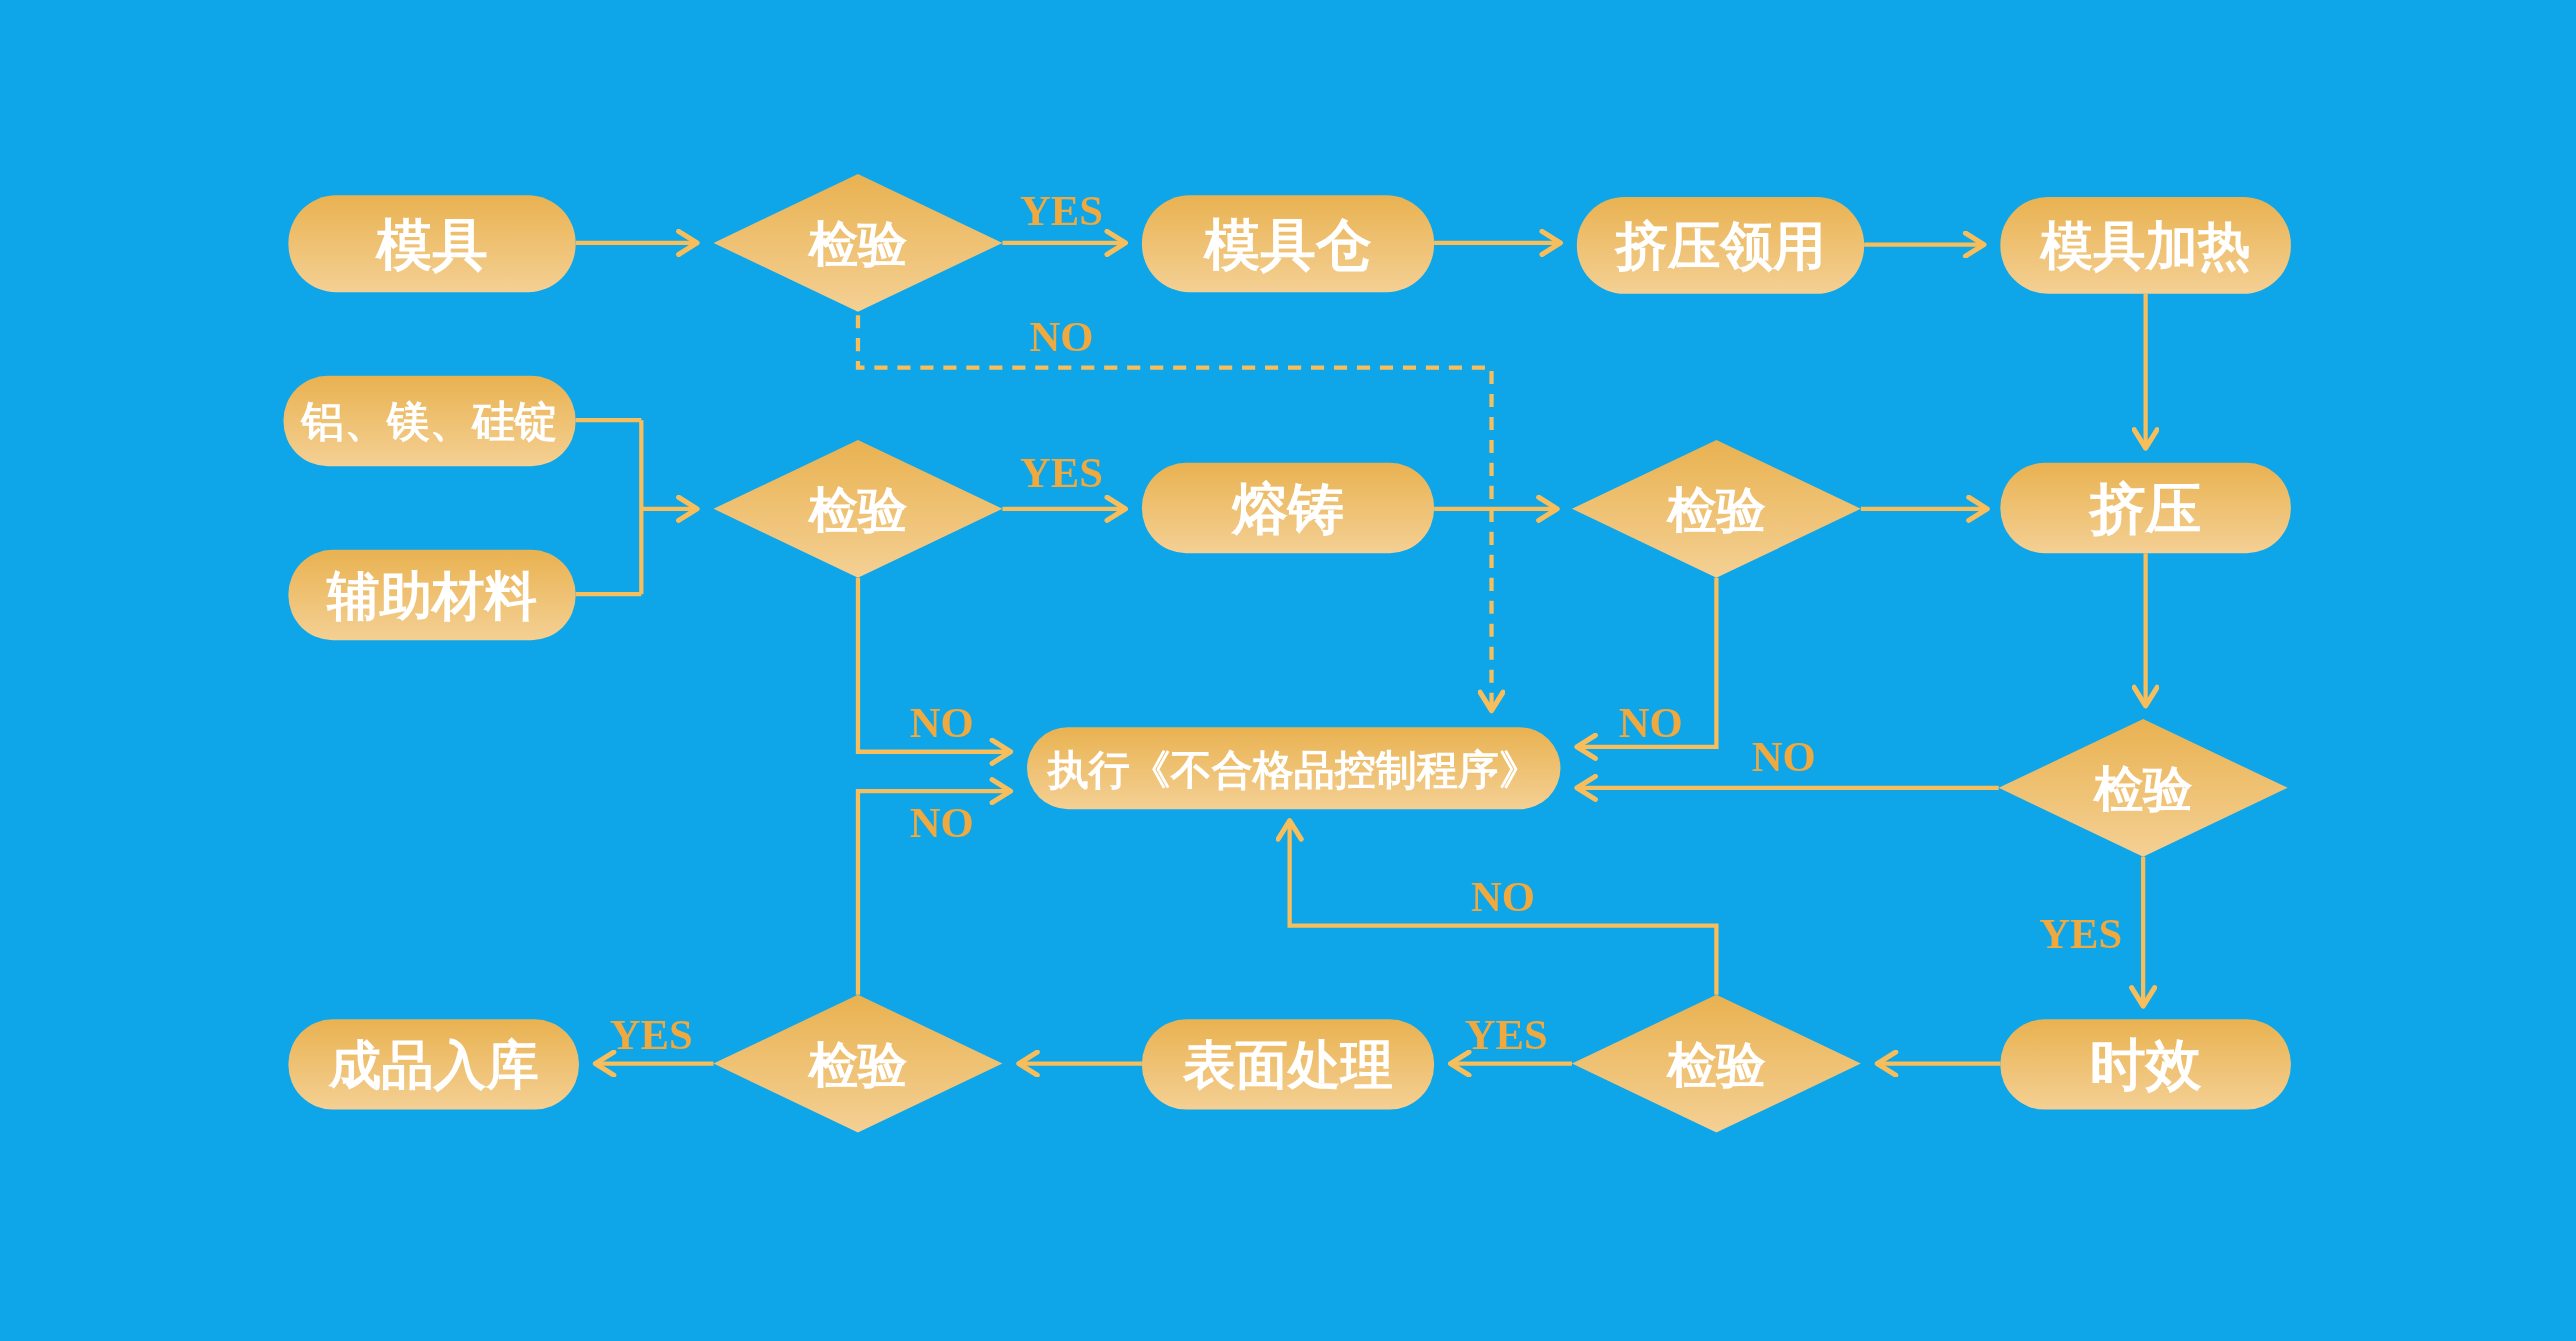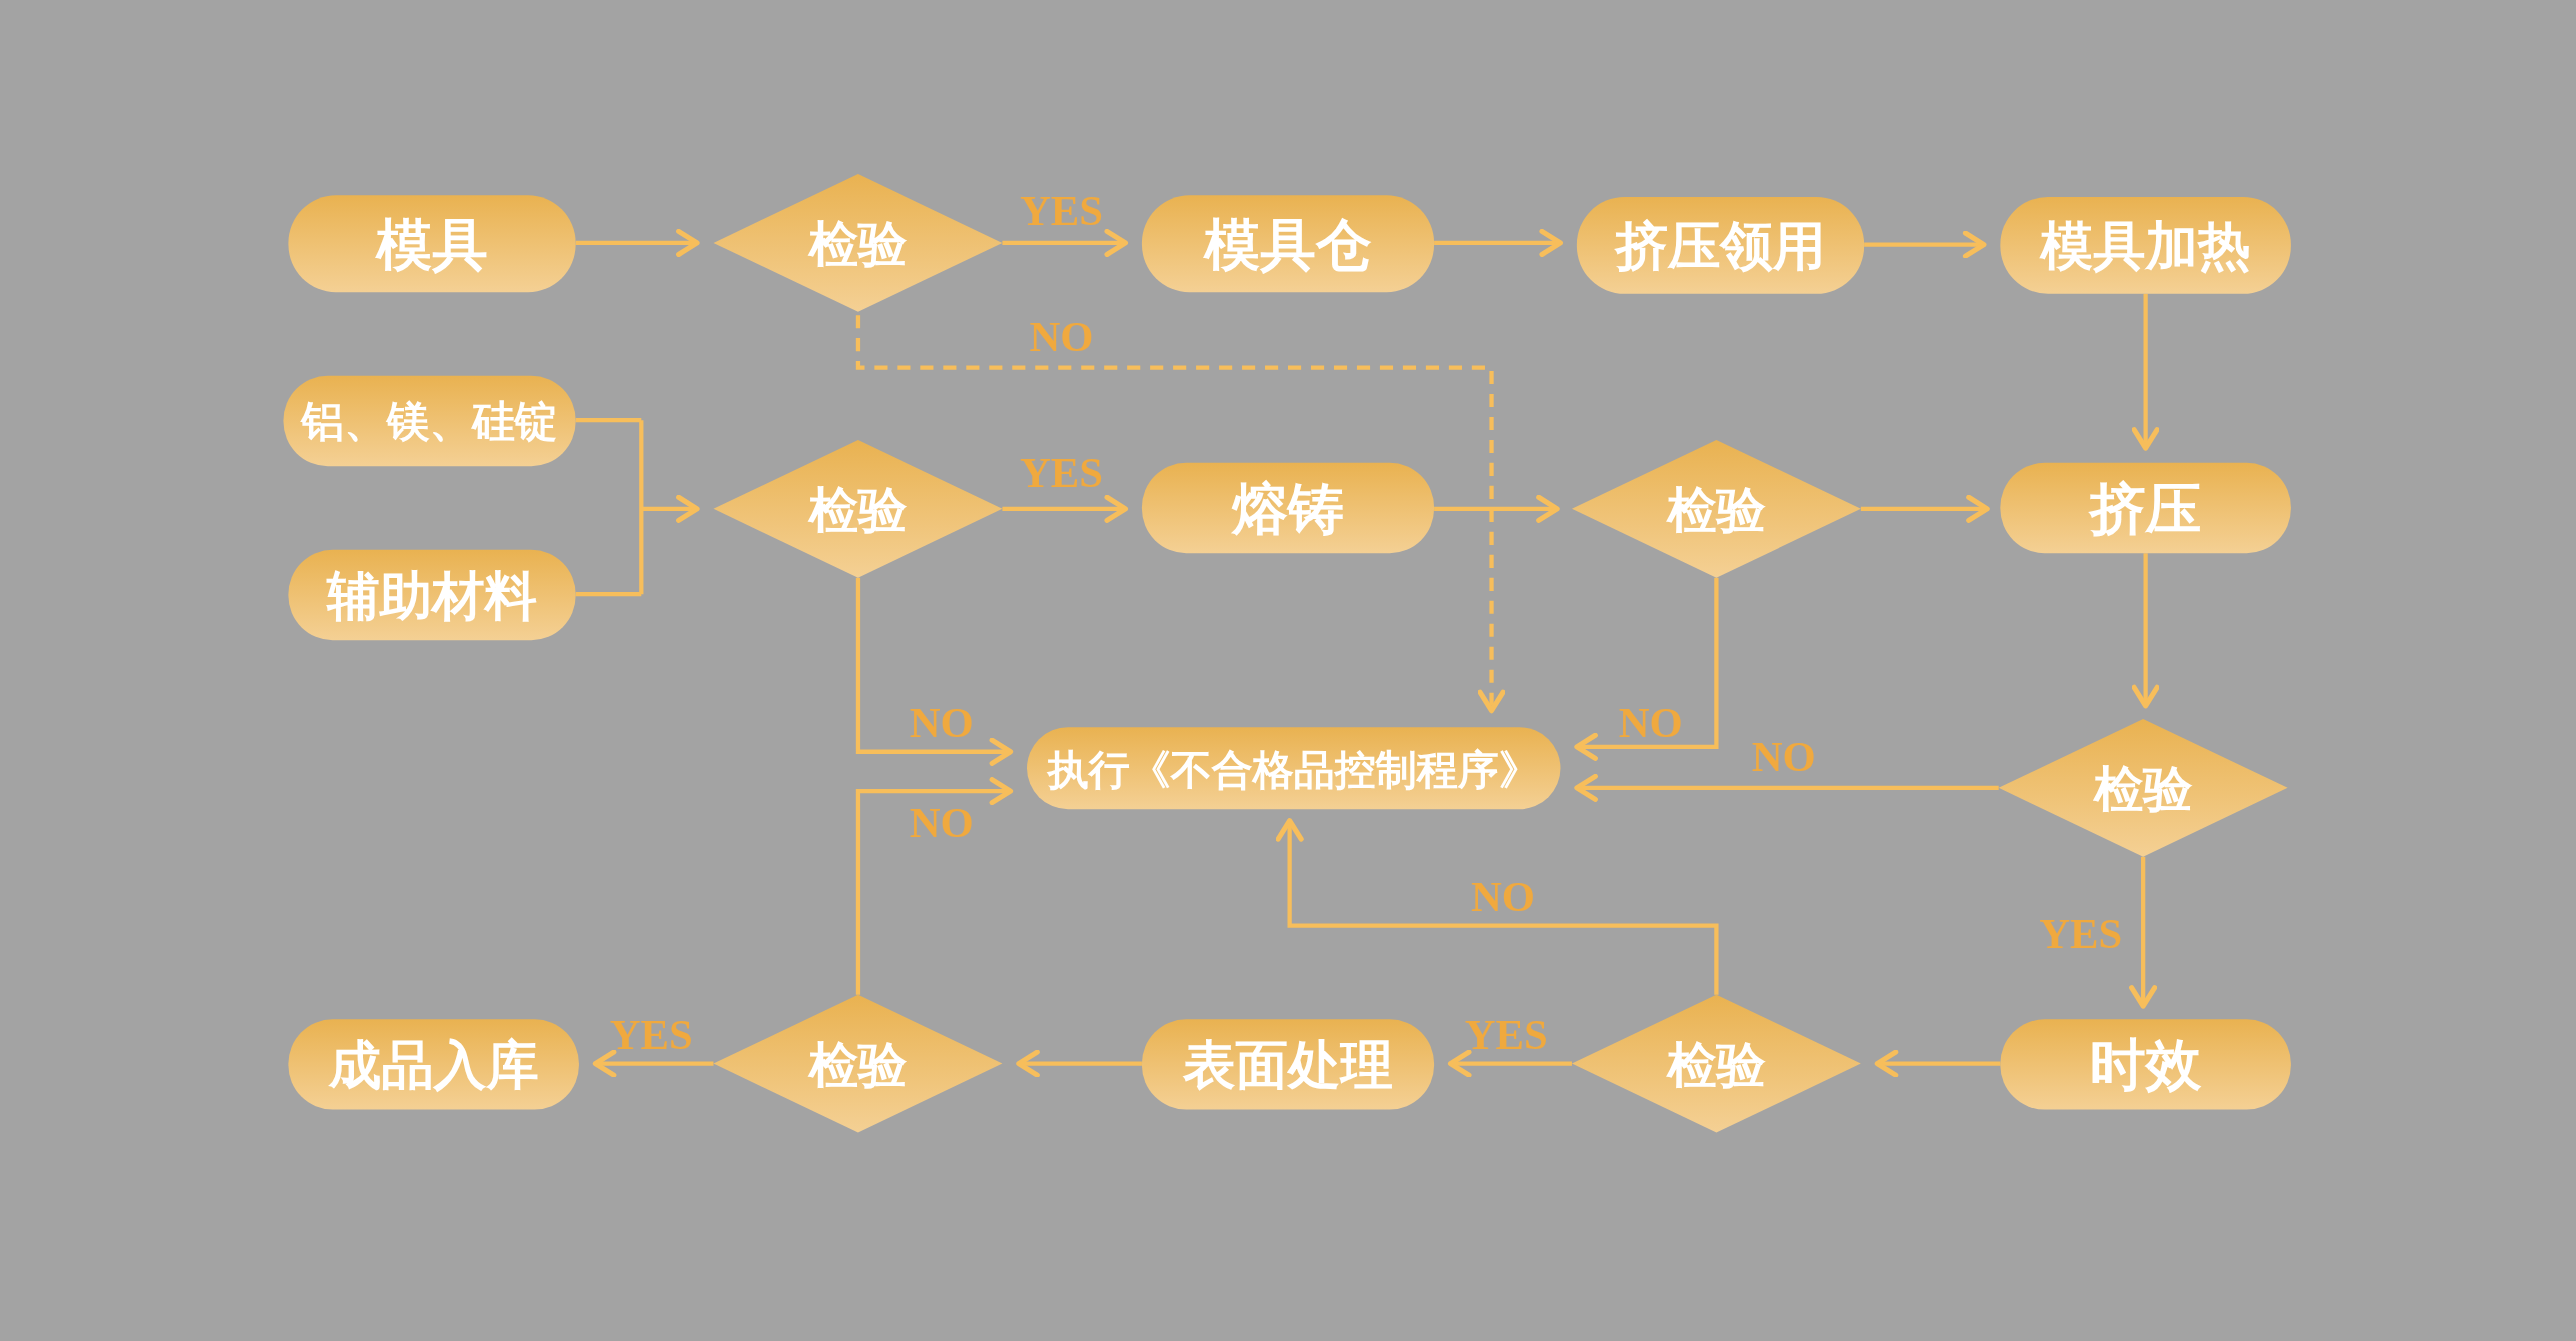--- a/index.html
+++ b/index.html
@@ -1,19 +1,19 @@
 <!DOCTYPE html>
 <html style="font-size:11.4px"><head>
 <meta charset="utf-8">
 <style>
   html,body{margin:0;padding:0;background:#ffffff;}
   .page{
     position:relative;
     width:2576px;height:1341px;
-    background:#a3a3a3;
+    background:#0ea5e9;
     overflow:hidden;
     font-family:"Liberation Serif","DejaVu Serif",serif;
   }
   svg{position:absolute;inset:0;width:100%;height:100%;display:block;}
   .node-label{
     fill:#ffffff;
     font-family:"Liberation Serif","DejaVu Serif",serif;
     font-weight:bold;
     text-anchor:middle;
     dominant-baseline:central;

